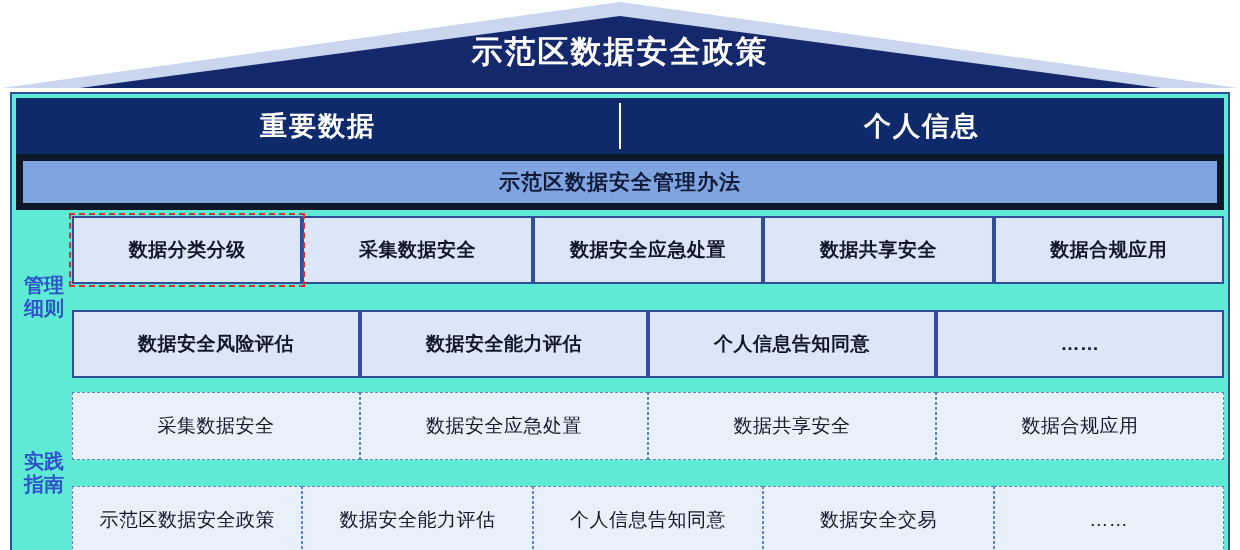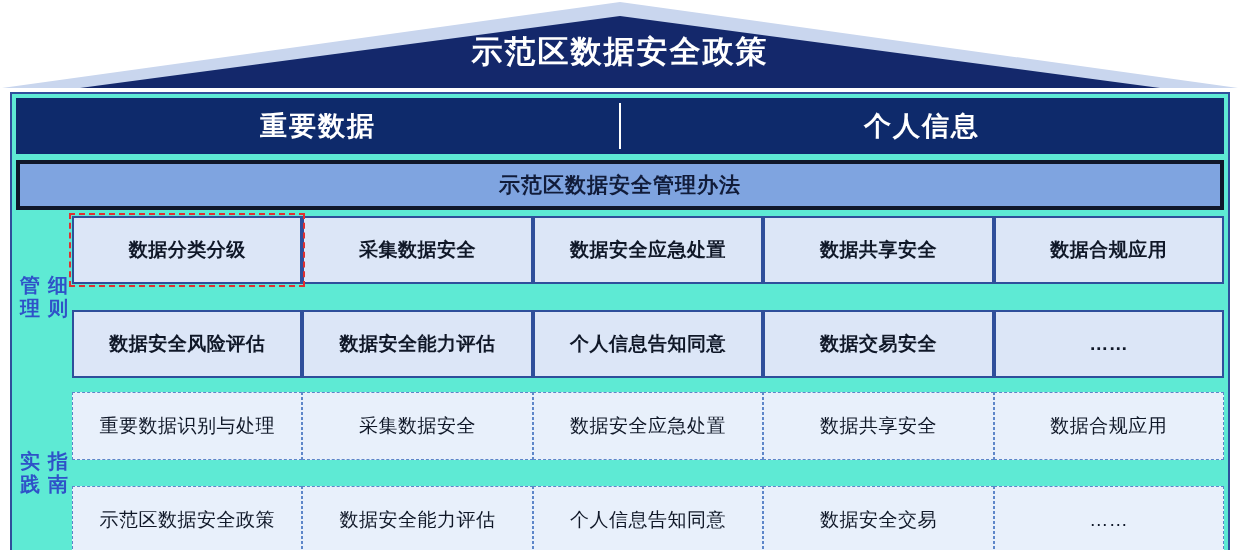--- a/index.html
+++ b/index.html
@@ -77,42 +77,42 @@
     letter-spacing: 2px;
   }
   .cat-sep {
     width: 2px;
     background: #ffffff;
     margin: 4px 0;
   }
 
   
   .method-bar {
-    margin-top: 6px;
     height: 42px;
     background: #7fa4e0;
-    border: 4px solid #0f172a;
+    border: 7px solid #0f172a;
     display: flex;
     align-items: center;
     justify-content: center;
     color: #111c3a;
     font-size: 21px;
     font-weight: bold;
     letter-spacing: 1px;
   }
 
   
   .section {
     display: flex;
     margin-top: 6px;
   }
   .section-label {
     width: 56px;
     flex: 0 0 56px;
     display: flex;
+    flex-direction: column;
     align-items: center;
     justify-content: center;
     color: #2f52c8;
     font-size: 20px;
     font-weight: bold;
     line-height: 1.15;
     text-align: center;
   }
   .section-label span { display: block; }
   .rows {
@@ -203,36 +203,34 @@
           <div class="cell rule highlight">数据分类分级</div>
           <div class="cell rule">采集数据安全</div>
           <div class="cell rule">数据安全应急处置</div>
           <div class="cell rule">数据共享安全</div>
           <div class="cell rule">数据合规应用</div>
         </div>
         <div class="row">
           <div class="cell rule">数据安全风险评估</div>
           <div class="cell rule">数据安全能力评估</div>
           <div class="cell rule">个人信息告知同意</div>
-          <div class="cell rule">数据交易安全</div>
           <div class="cell rule empty">……</div>
         </div>
       </div>
     </div>
 
     <div class="divider-space"></div>
 
     <div class="section">
       <div class="section-label">
         <span>实践</span>
         <span>指南</span>
       </div>
       <div class="rows">
         <div class="row">
-          <div class="cell guide">重要数据识别与处理</div>
           <div class="cell guide">采集数据安全</div>
           <div class="cell guide">数据安全应急处置</div>
           <div class="cell guide">数据共享安全</div>
           <div class="cell guide">数据合规应用</div>
         </div>
         <div class="row">
           <div class="cell guide">示范区数据安全政策</div>
           <div class="cell guide">数据安全能力评估</div>
           <div class="cell guide">个人信息告知同意</div>
           <div class="cell guide">数据安全交易</div>

